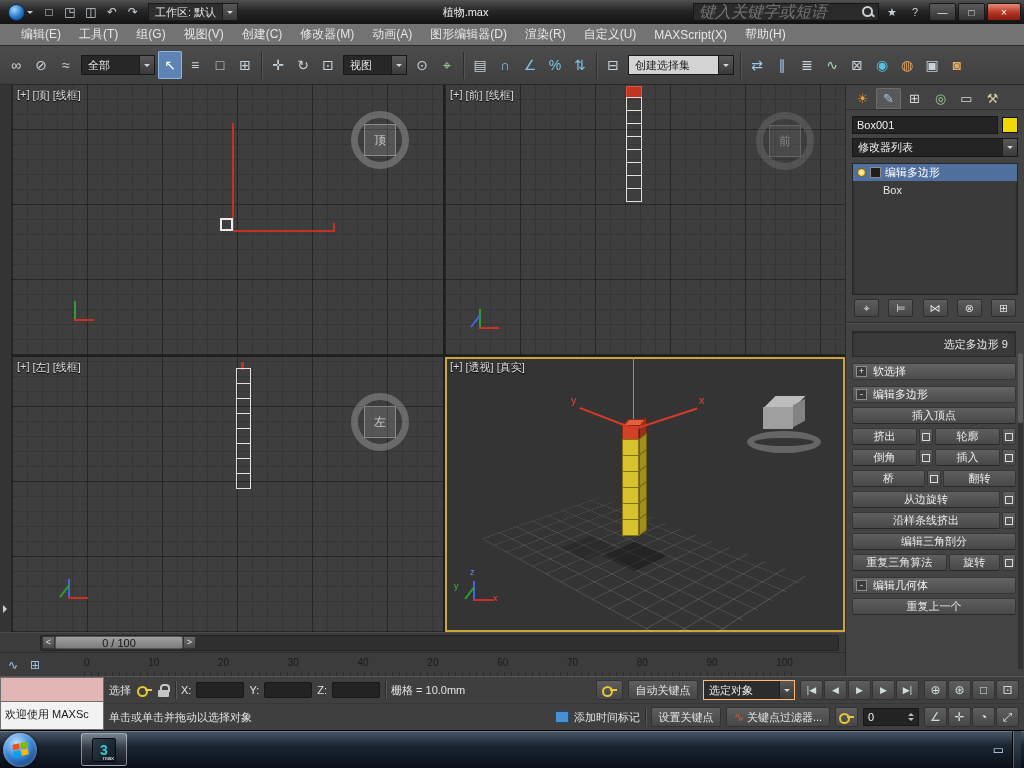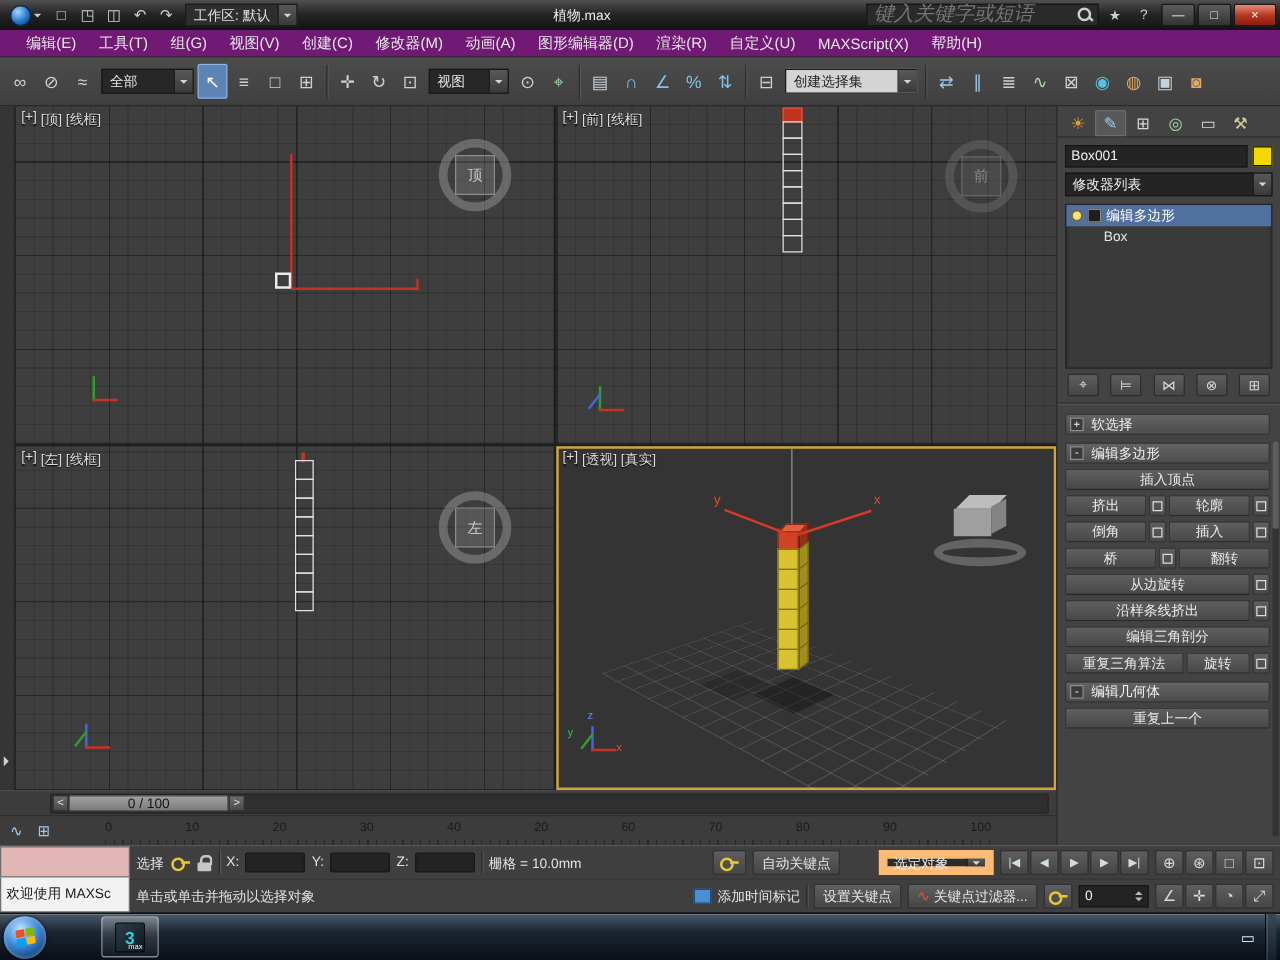--- a/index.html
+++ b/index.html
@@ -23,21 +23,21 @@
 .search-box{width:186px;height:18px;background:#2a2a2a;border:1px solid #151515;display:flex;align-items:center;padding-right:3px;}
 .search-box input{flex:1;background:transparent;border:none;outline:none;color:#9a9a9a;font-style:italic;font-size:16px;padding:0 5px;font-family:inherit;min-width:0;}
 .mag-i{position:relative;width:14px;height:14px;flex:none;}
 .mag-i::before{content:"";position:absolute;left:1px;top:1px;width:7px;height:7px;border:2px solid #c8d0d8;border-radius:50%;}
 .mag-i::after{content:"";position:absolute;left:9px;top:9px;width:5px;height:2px;background:#c8d0d8;transform:rotate(45deg);}
 .info-icon{width:22px;height:20px;display:flex;align-items:center;justify-content:center;color:#c8d0d8;font-size:11px;}
 .win-btn{width:27px;height:18px;display:flex;align-items:center;justify-content:center;background:linear-gradient(#5c5c5c,#333);border:1px solid #191919;border-radius:2px;color:#e8e8e8;font-size:10px;margin-left:1px;}
 .win-btn.close{width:34px;background:linear-gradient(#e58a76,#b33422 55%,#8a1d0e);color:#fff;}
 
 
-.menubar{position:absolute;top:24px;left:0;right:0;height:22px;background:#701a75;border-bottom:1px solid #2a2a2a;display:flex;align-items:center;padding-left:12px;}
+.menubar{position:absolute;top:24px;left:0;right:0;height:22px;background:#737373;border-bottom:1px solid #2a2a2a;display:flex;align-items:center;padding-left:12px;}
 .menu-item{padding:0 9px;height:100%;display:flex;align-items:center;color:#e6e6e6;font-size:12px;white-space:nowrap;}
 
 
 .toolbar{position:absolute;top:46px;left:0;right:0;height:39px;background:linear-gradient(#4c4c4c,#3f3f3f);border-bottom:1px solid #292929;display:flex;align-items:center;padding:0 4px;gap:1px;}
 .tb-icon{width:24px;height:28px;display:flex;align-items:center;justify-content:center;font-size:14px;color:#c9d2da;border-radius:2px;flex:none;}
 .tb-icon.active{background:#5d84b4;box-shadow:inset 0 0 0 1px #8fb4e0;}
 .tb-sep{width:1px;height:27px;background:#2d2d2d;box-shadow:1px 0 0 #565656;margin:0 3px;flex:none;}
 .tb-dd{height:20px;background:#272727;border:1px solid #181818;display:flex;align-items:center;margin:0 2px;flex:none;}
 .tb-dd .lbl{padding:0 6px;color:#e6e6e6;white-space:nowrap;}
 .tb-dd.light{background:#d4d4d4;}
@@ -155,21 +155,21 @@
 .macro-row{height:25px;background:#e3b6b6;border:1px solid #6e6e6e;}
 .listener-row{flex:1;background:#f2f2f2;border:1px solid #6e6e6e;border-top:none;color:#1a1a1a;padding:5px 4px 0;white-space:nowrap;overflow:hidden;}
 .sb-main{flex:1;display:flex;flex-direction:column;min-width:0;}
 .sb-row{height:27px;display:flex;align-items:center;gap:5px;padding:0 5px;}
 .sb-row + .sb-row{border-top:1px solid #373737;}
 .sb-label{color:#e2e2e2;white-space:nowrap;}
 .sb-sep{width:1px;height:18px;background:#2d2d2d;box-shadow:1px 0 0 #585858;flex:none;}
 .coord-field{width:48px;height:16px;background:#232323;border:1px solid #171717;border-radius:2px;flex:none;}
 .sb-btn{height:20px;background:linear-gradient(#5e5e5e,#464646);border:1px solid #323232;border-radius:2px;color:#e6e6e6;display:flex;align-items:center;justify-content:center;padding:0 7px;white-space:nowrap;flex:none;gap:3px;}
 .sb-icon-btn{width:23px;padding:0;font-size:12px;color:#cfe0d8;}
-.sb-dd{width:92px;height:20px;background:#2c2c2c;border:7px solid #fdba74;display:flex;align-items:center;flex:none;margin-left:26px;}
+.sb-dd{width:92px;height:20px;background:#2c2c2c;border:1px solid #fdba74;display:flex;align-items:center;flex:none;}
 .sb-dd .lbl{flex:1;padding:0 5px;color:#eee;white-space:nowrap;overflow:hidden;}
 .frame-field{width:56px;height:18px;background:#232323;border:1px solid #171717;color:#f0f0f0;display:flex;align-items:center;padding:0 4px;flex:none;}
 .spin{margin-left:auto;display:flex;flex-direction:column;gap:2px;}
 .spin i{display:block;width:0;height:0;border:3px solid transparent;}
 .spin .up{border-bottom-color:#bbb;}
 .spin .dn{border-top-color:#bbb;}
 .key-i{position:relative;width:17px;height:14px;flex:none;}
 .key-i::before{content:"";position:absolute;left:1px;top:3px;width:7px;height:7px;border:2px solid #e8c838;border-radius:50%;}
 .key-i::after{content:"";position:absolute;left:9px;top:6px;width:7px;height:2px;background:#e8c838;box-shadow:3px 2px 0 -1px #e8c838,5px 2px 0 -1px #e8c838;}
 .lock-i{position:relative;width:12px;height:15px;flex:none;}
@@ -604,20 +604,23 @@
           <span>⋈</span>
         </span>
         <span class="st-btn">
           <span>⊗</span>
         </span>
         <span class="st-btn">
           <span>⊞</span>
         </span>
       </div>
     <div class="cp-sep"></div>
+    <div class="sel-status">
+      <span>选定多边形 9</span>
+    </div>
     <div class="rollouts">
       <div class="ro-head">
         <span class="ro-sign">+</span>
         <span class="ro-label">软选择</span>
       </div>
       <div class="ro-head">
         <span class="ro-sign">-</span>
         <span class="ro-label">编辑多边形</span>
       </div>
       <div class="btn-row">

